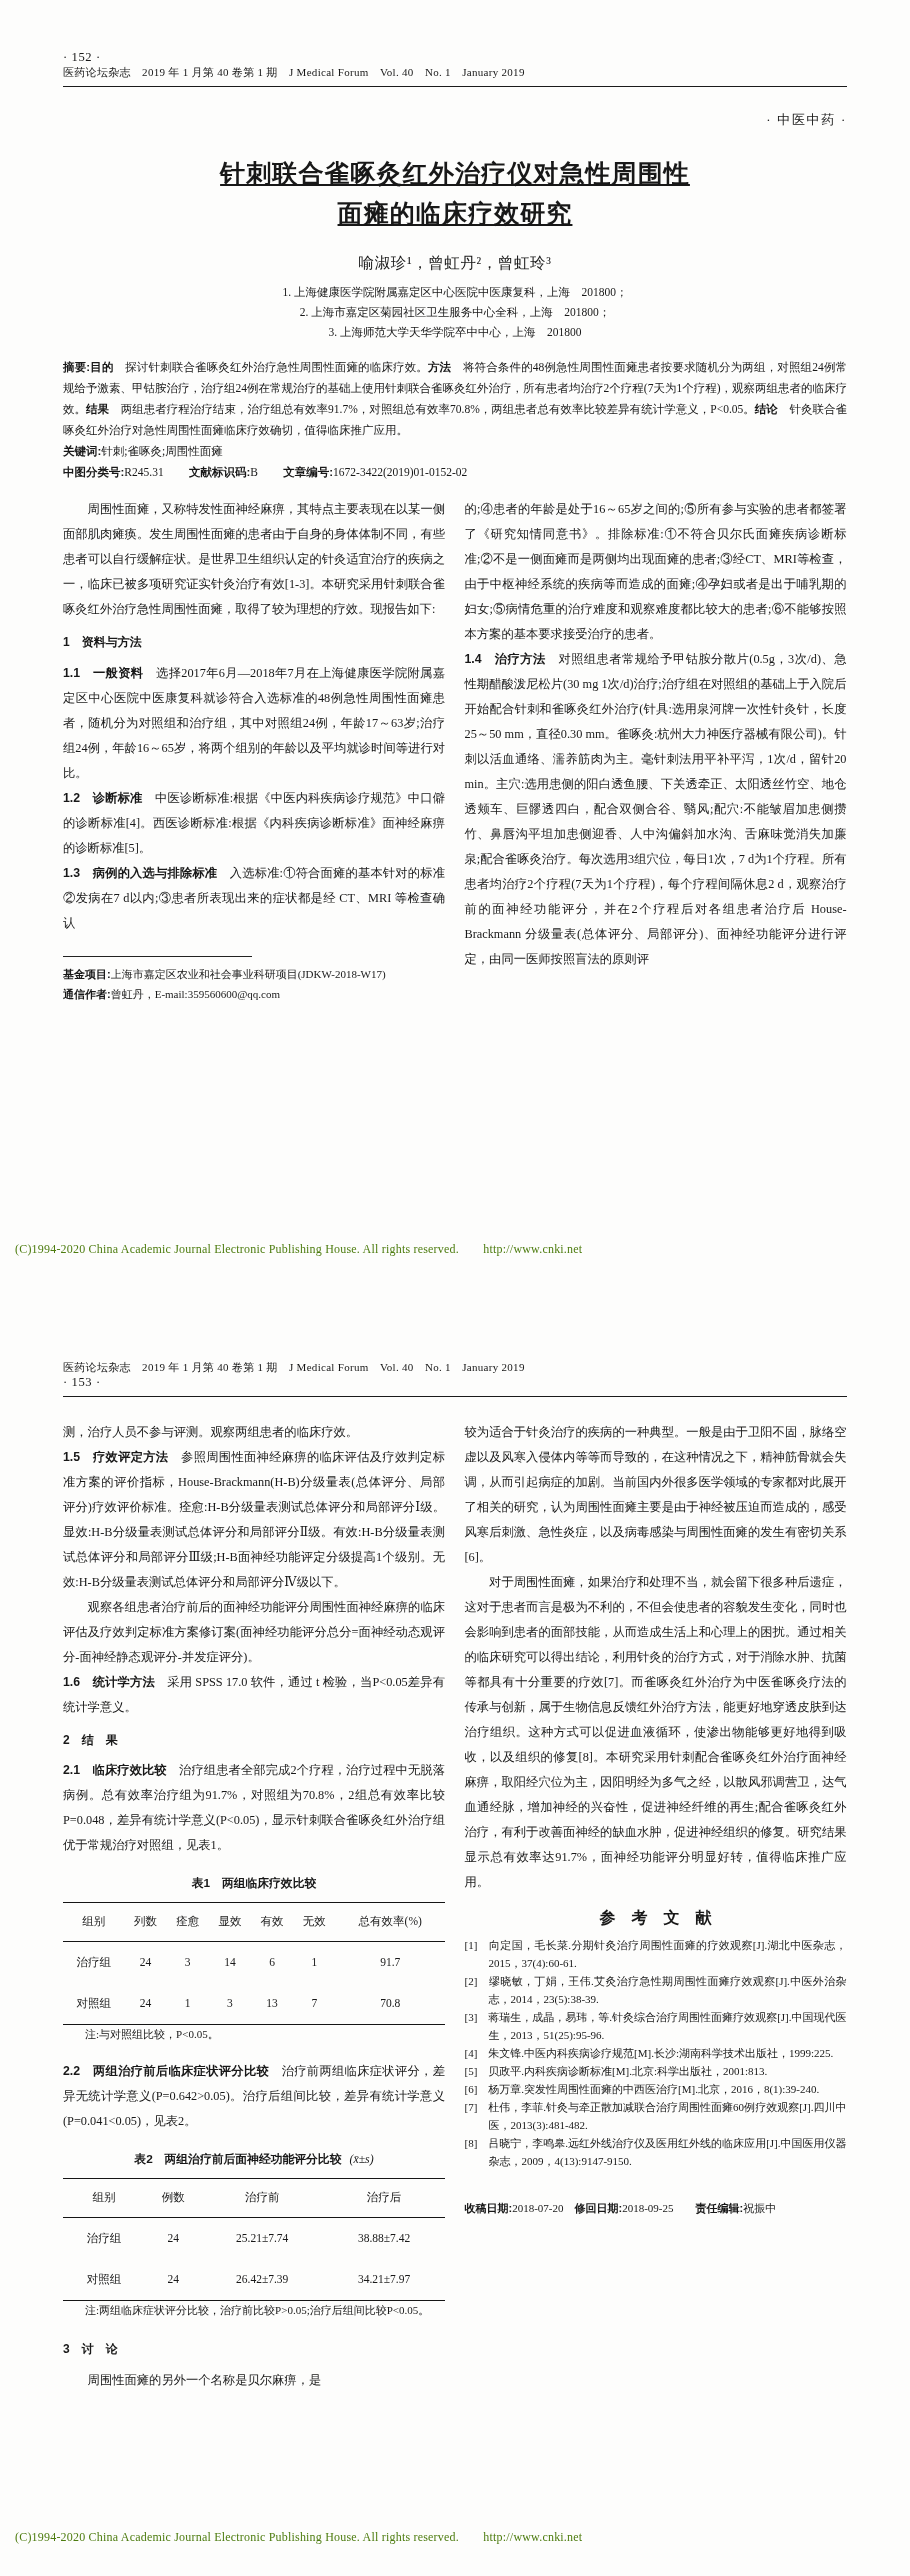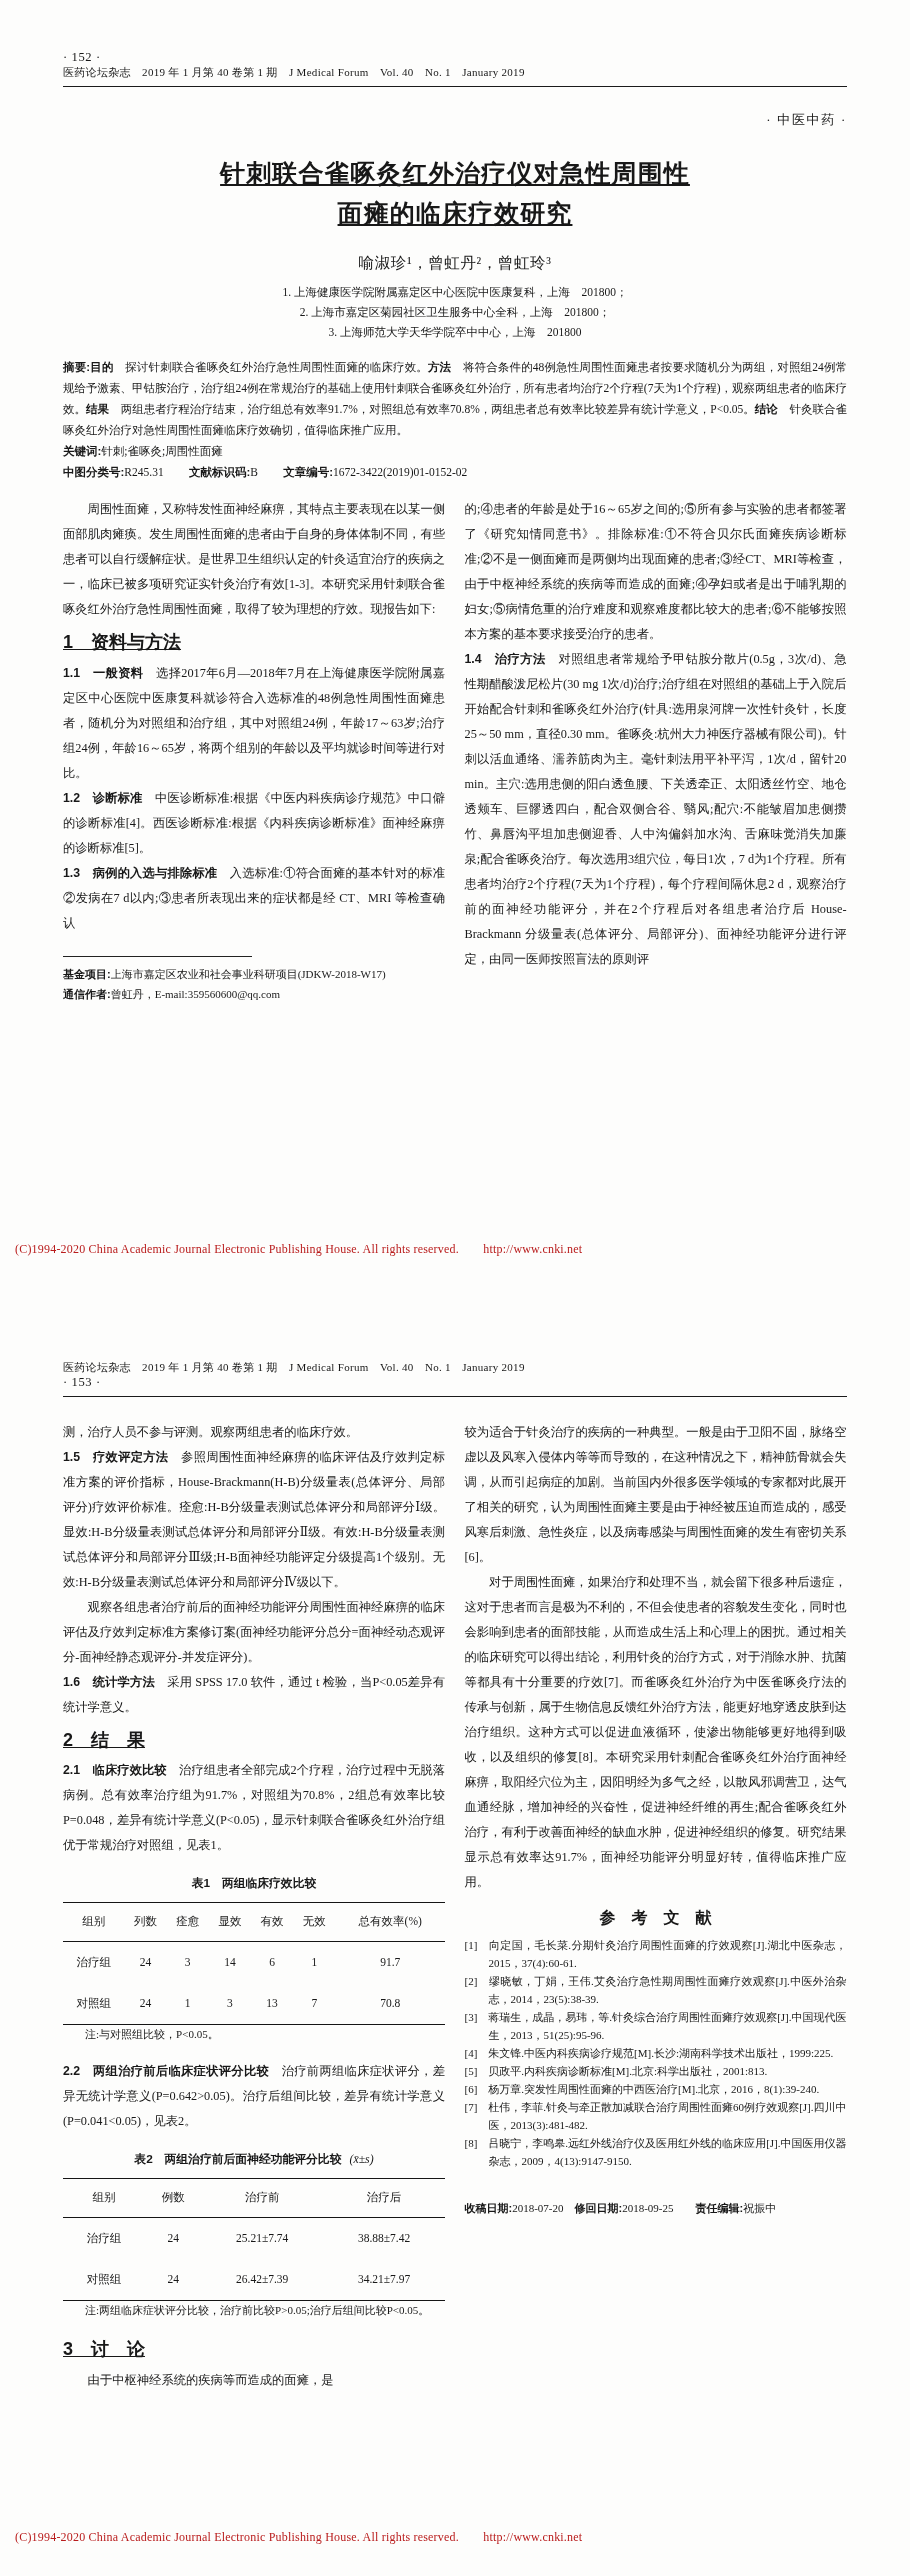--- a/index.html
+++ b/index.html
@@ -25,41 +25,41 @@
   .abstract { margin-top:15px; font-size:11.5px; line-height:21px; text-align:justify; }
   .abstract p { margin:0; }
   .hei { font-family:"Liberation Sans","DejaVu Sans",sans-serif; font-weight:700; }
   .gap { margin-left:2.2em; }
 
   
   .cols { display:flex; gap:19.5px; margin-top:13.8px; }
   .col { width:382px; font-size:12.3px; line-height:25px; text-align:justify; }
   .col p { margin:0; }
   .indent { text-indent:2em; }
-  .sec { font-family:"Liberation Sans","DejaVu Sans",sans-serif; font-weight:700; font-size:18px; margin:8px 0 5.7px; line-height:25px;text-decoration:underline; }
+  .sec { font-family:"Liberation Sans","DejaVu Sans",sans-serif; font-weight:700; font-size:12px; margin:8px 0 5.7px; line-height:25px; }
 
   
   .footnote { margin-top:20.7px; }
   .fn-rule { width:189px; border-top:1.1px solid #222; margin-bottom:6.9px; }
   .footnote p { margin:0; font-size:11px; line-height:20px; text-align:left; }
 
   
   .tbl-caption { text-align:center; font-family:"Liberation Sans","DejaVu Sans",sans-serif; font-weight:700; font-size:11.8px; margin:17px 0 9.2px; line-height:17px; }
   .tbl-caption .suffix { font-family:"Liberation Serif","DejaVu Serif",serif; font-weight:400; font-style:italic; margin-left:8px; }
   table.tbl { width:100%; border-collapse:collapse; border-top:1.7px solid #151515; border-bottom:1.7px solid #151515; font-size:11.5px; }
   table.tbl th { border-bottom:1.1px solid #151515; font-weight:400; padding:6.9px 1.1px; text-align:center; }
   table.tbl td { padding:8px 1.1px; text-align:center; }
   .tbl-note { font-size:11px; line-height:19px; margin:4.6px 0 0; text-indent:2em; text-align:justify; }
 
   
   .refs-head { text-align:center; font-family:"Liberation Sans","DejaVu Sans",sans-serif; font-weight:700; font-size:16px; margin:11.5px 0 6.9px; line-height:23px; }
   .refs p { margin:0; font-size:11px; line-height:18px; padding-left:24px; text-indent:-24px; text-align:justify; }
   .refs-footer { margin-top:29px; font-size:11px; line-height:19px; }
 
-  .copyright { position:absolute; left:15px; bottom:30px; color:#b91c1c; font-size:12px; letter-spacing:0.2px; }
+  .copyright { position:absolute; left:15px; bottom:30px; color:#4d7c0f; font-size:12px; letter-spacing:0.2px; }
 </style>
 </head>
 <body>
 
 <div class="page">
   <div class="inner">
     <div class="p-header p1-header">
       <span class="page-no">· 152 ·</span>
       <span class="masthead">医药论坛杂志　2019 年 1 月第 40 卷第 1 期　J Medical Forum　Vol. 40　No. 1　January 2019</span>
     </div>
@@ -180,21 +180,21 @@
               <td>对照组</td>
               <td>24</td>
               <td>26.42±7.39</td>
               <td>34.21±7.97</td>
             </tr>
           </tbody>
         </table>
         <p class="tbl-note">注:两组临床症状评分比较，治疗前比较P&gt;0.05;治疗后组间比较P&lt;0.05。</p>
 
         <h3 class="sec" style="margin-top:17px;">3　讨　论</h3>
-        <p class="indent">由于中枢神经系统的疾病等而造成的面瘫，是</p>
+        <p class="indent">周围性面瘫的另外一个名称是贝尔麻痹，是</p>
       </div>
 
       <div class="col">
         <p>较为适合于针灸治疗的疾病的一种典型。一般是由于卫阳不固，脉络空虚以及风寒入侵体内等等而导致的，在这种情况之下，精神筋骨就会失调，从而引起病症的加剧。当前国内外很多医学领域的专家都对此展开了相关的研究，认为周围性面瘫主要是由于神经被压迫而造成的，感受风寒后刺激、急性炎症，以及病毒感染与周围性面瘫的发生有密切关系[6]。</p>
         <p class="indent">对于周围性面瘫，如果治疗和处理不当，就会留下很多种后遗症，这对于患者而言是极为不利的，不但会使患者的容貌发生变化，同时也会影响到患者的面部技能，从而造成生活上和心理上的困扰。通过相关的临床研究可以得出结论，利用针灸的治疗方式，对于消除水肿、抗菌等都具有十分重要的疗效[7]。而雀啄灸红外治疗为中医雀啄灸疗法的传承与创新，属于生物信息反馈红外治疗方法，能更好地穿透皮肤到达治疗组织。这种方式可以促进血液循环，使渗出物能够更好地得到吸收，以及组织的修复[8]。本研究采用针刺配合雀啄灸红外治疗面神经麻痹，取阳经穴位为主，因阳明经为多气之经，以散风邪调营卫，达气血通经脉，增加神经的兴奋性，促进神经纤维的再生;配合雀啄灸红外治疗，有利于改善面神经的缺血水肿，促进神经组织的修复。研究结果显示总有效率达91.7%，面神经功能评分明显好转，值得临床推广应用。</p>
         <div class="refs-head">参　考　文　献</div>
         <div class="refs">
           <p>[1]　向定国，毛长菜.分期针灸治疗周围性面瘫的疗效观察[J].湖北中医杂志，2015，37(4):60-61.</p>
           <p>[2]　缪晓敏，丁娟，王伟.艾灸治疗急性期周围性面瘫疗效观察[J].中医外治杂志，2014，23(5):38-39.</p>
           <p>[3]　蒋瑞生，成晶，易玮，等.针灸综合治疗周围性面瘫疗效观察[J].中国现代医生，2013，51(25):95-96.</p>

